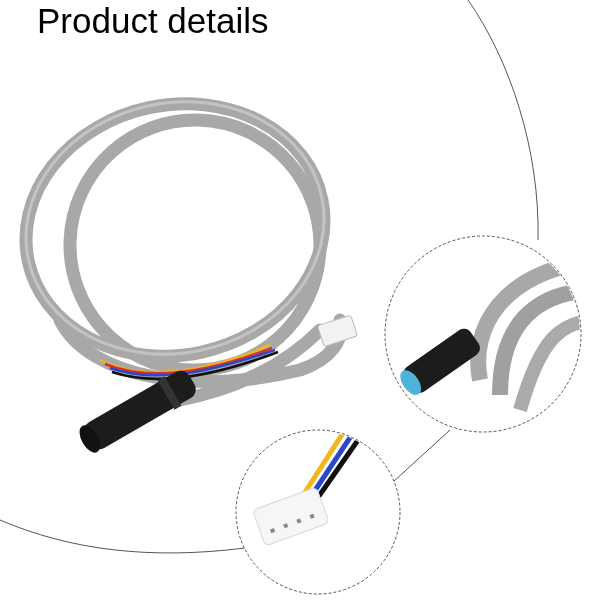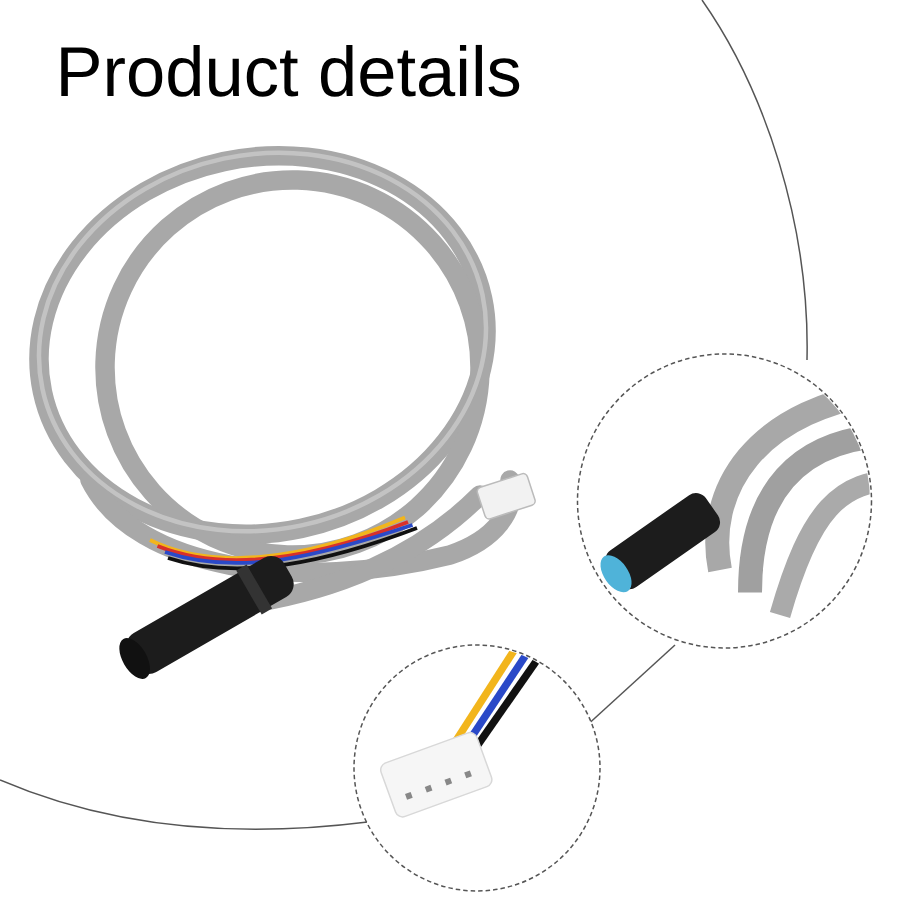--- a/index.html
+++ b/index.html
@@ -1,17 +1,17 @@
 <!DOCTYPE html>
 <html><head>
 <meta charset="utf-8">
 <style>
   html,body{margin:0;padding:0;background:#fff;}
   body{width:600px;height:600px;position:relative;overflow:hidden;font-family:"Liberation Sans",sans-serif;}
-  .title{position:absolute;left:37px;top:20px;font-size:47px;font-weight:normal;color:#000;letter-spacing:0;}
+  .title{position:absolute;left:37px;top:1px;font-size:35px;font-weight:normal;color:#000;letter-spacing:0;}
   svg.stage{position:absolute;left:0;top:0;}
 </style>
 </head>
 <body>
 
 <div class="title">Product details</div>
 
 <svg class="stage" width="600" height="600" viewBox="0 0 600 600">
 
   <g fill="none" stroke="#555" stroke-width="1">

